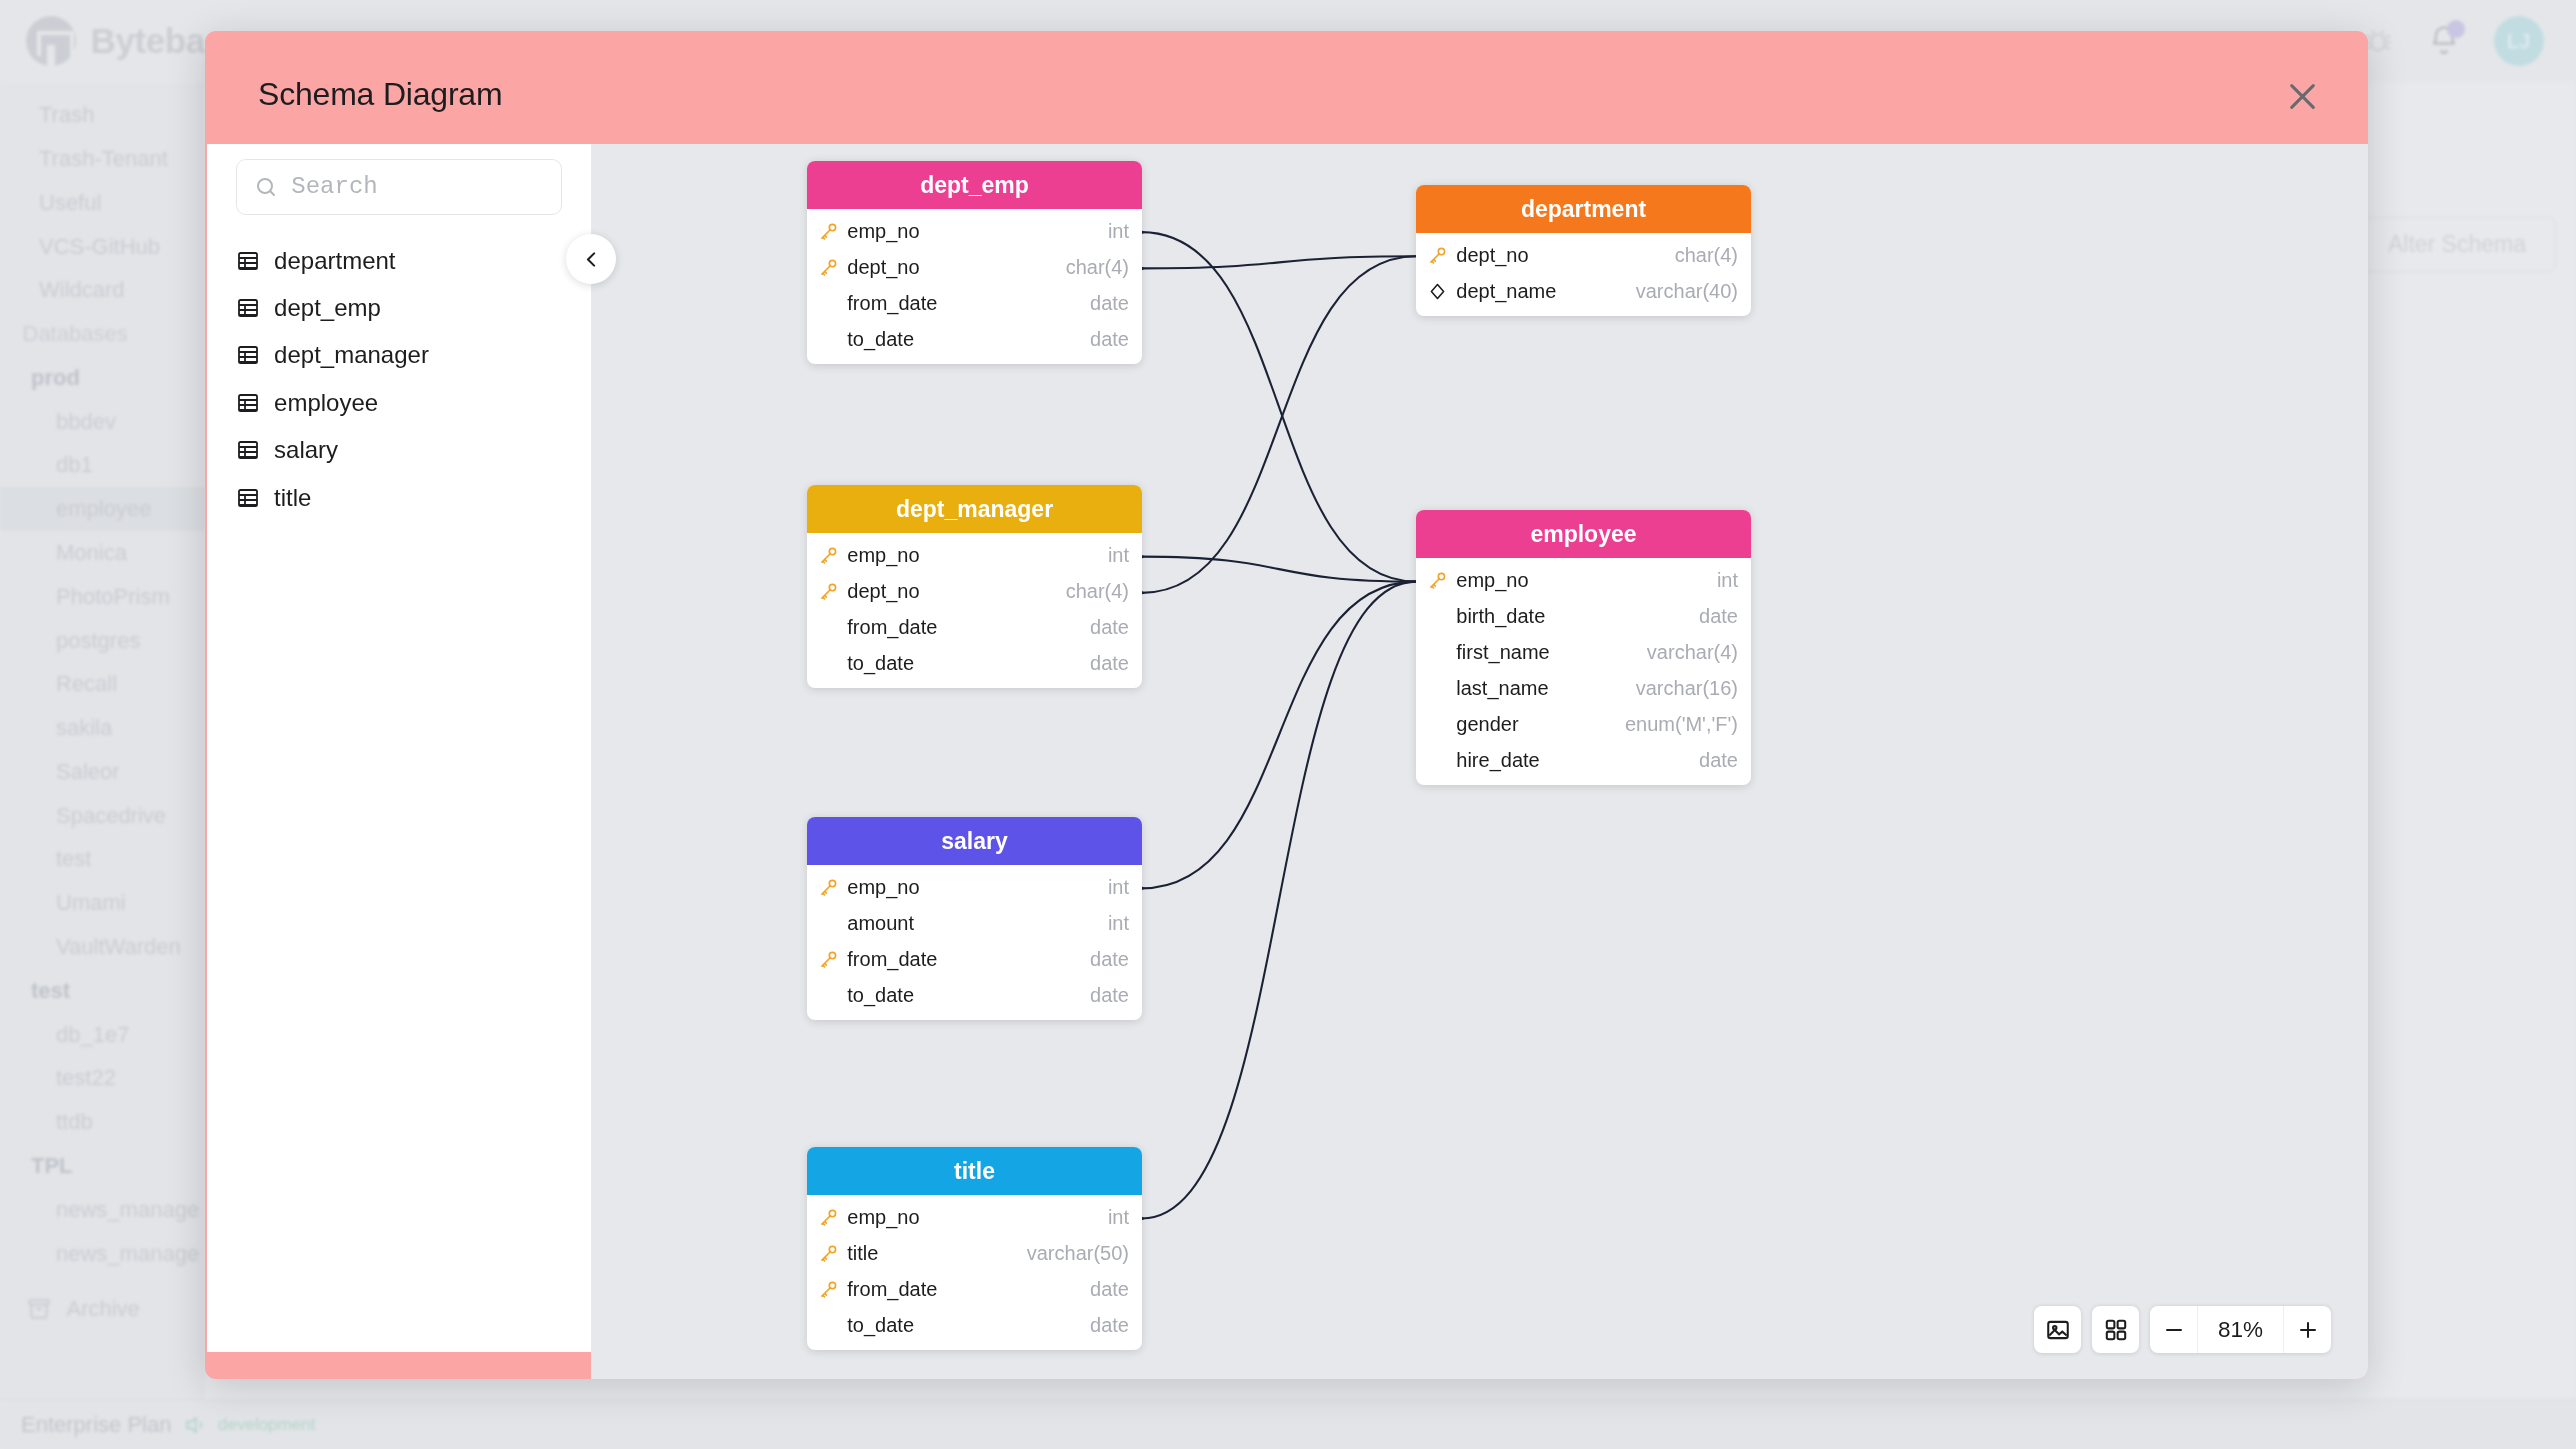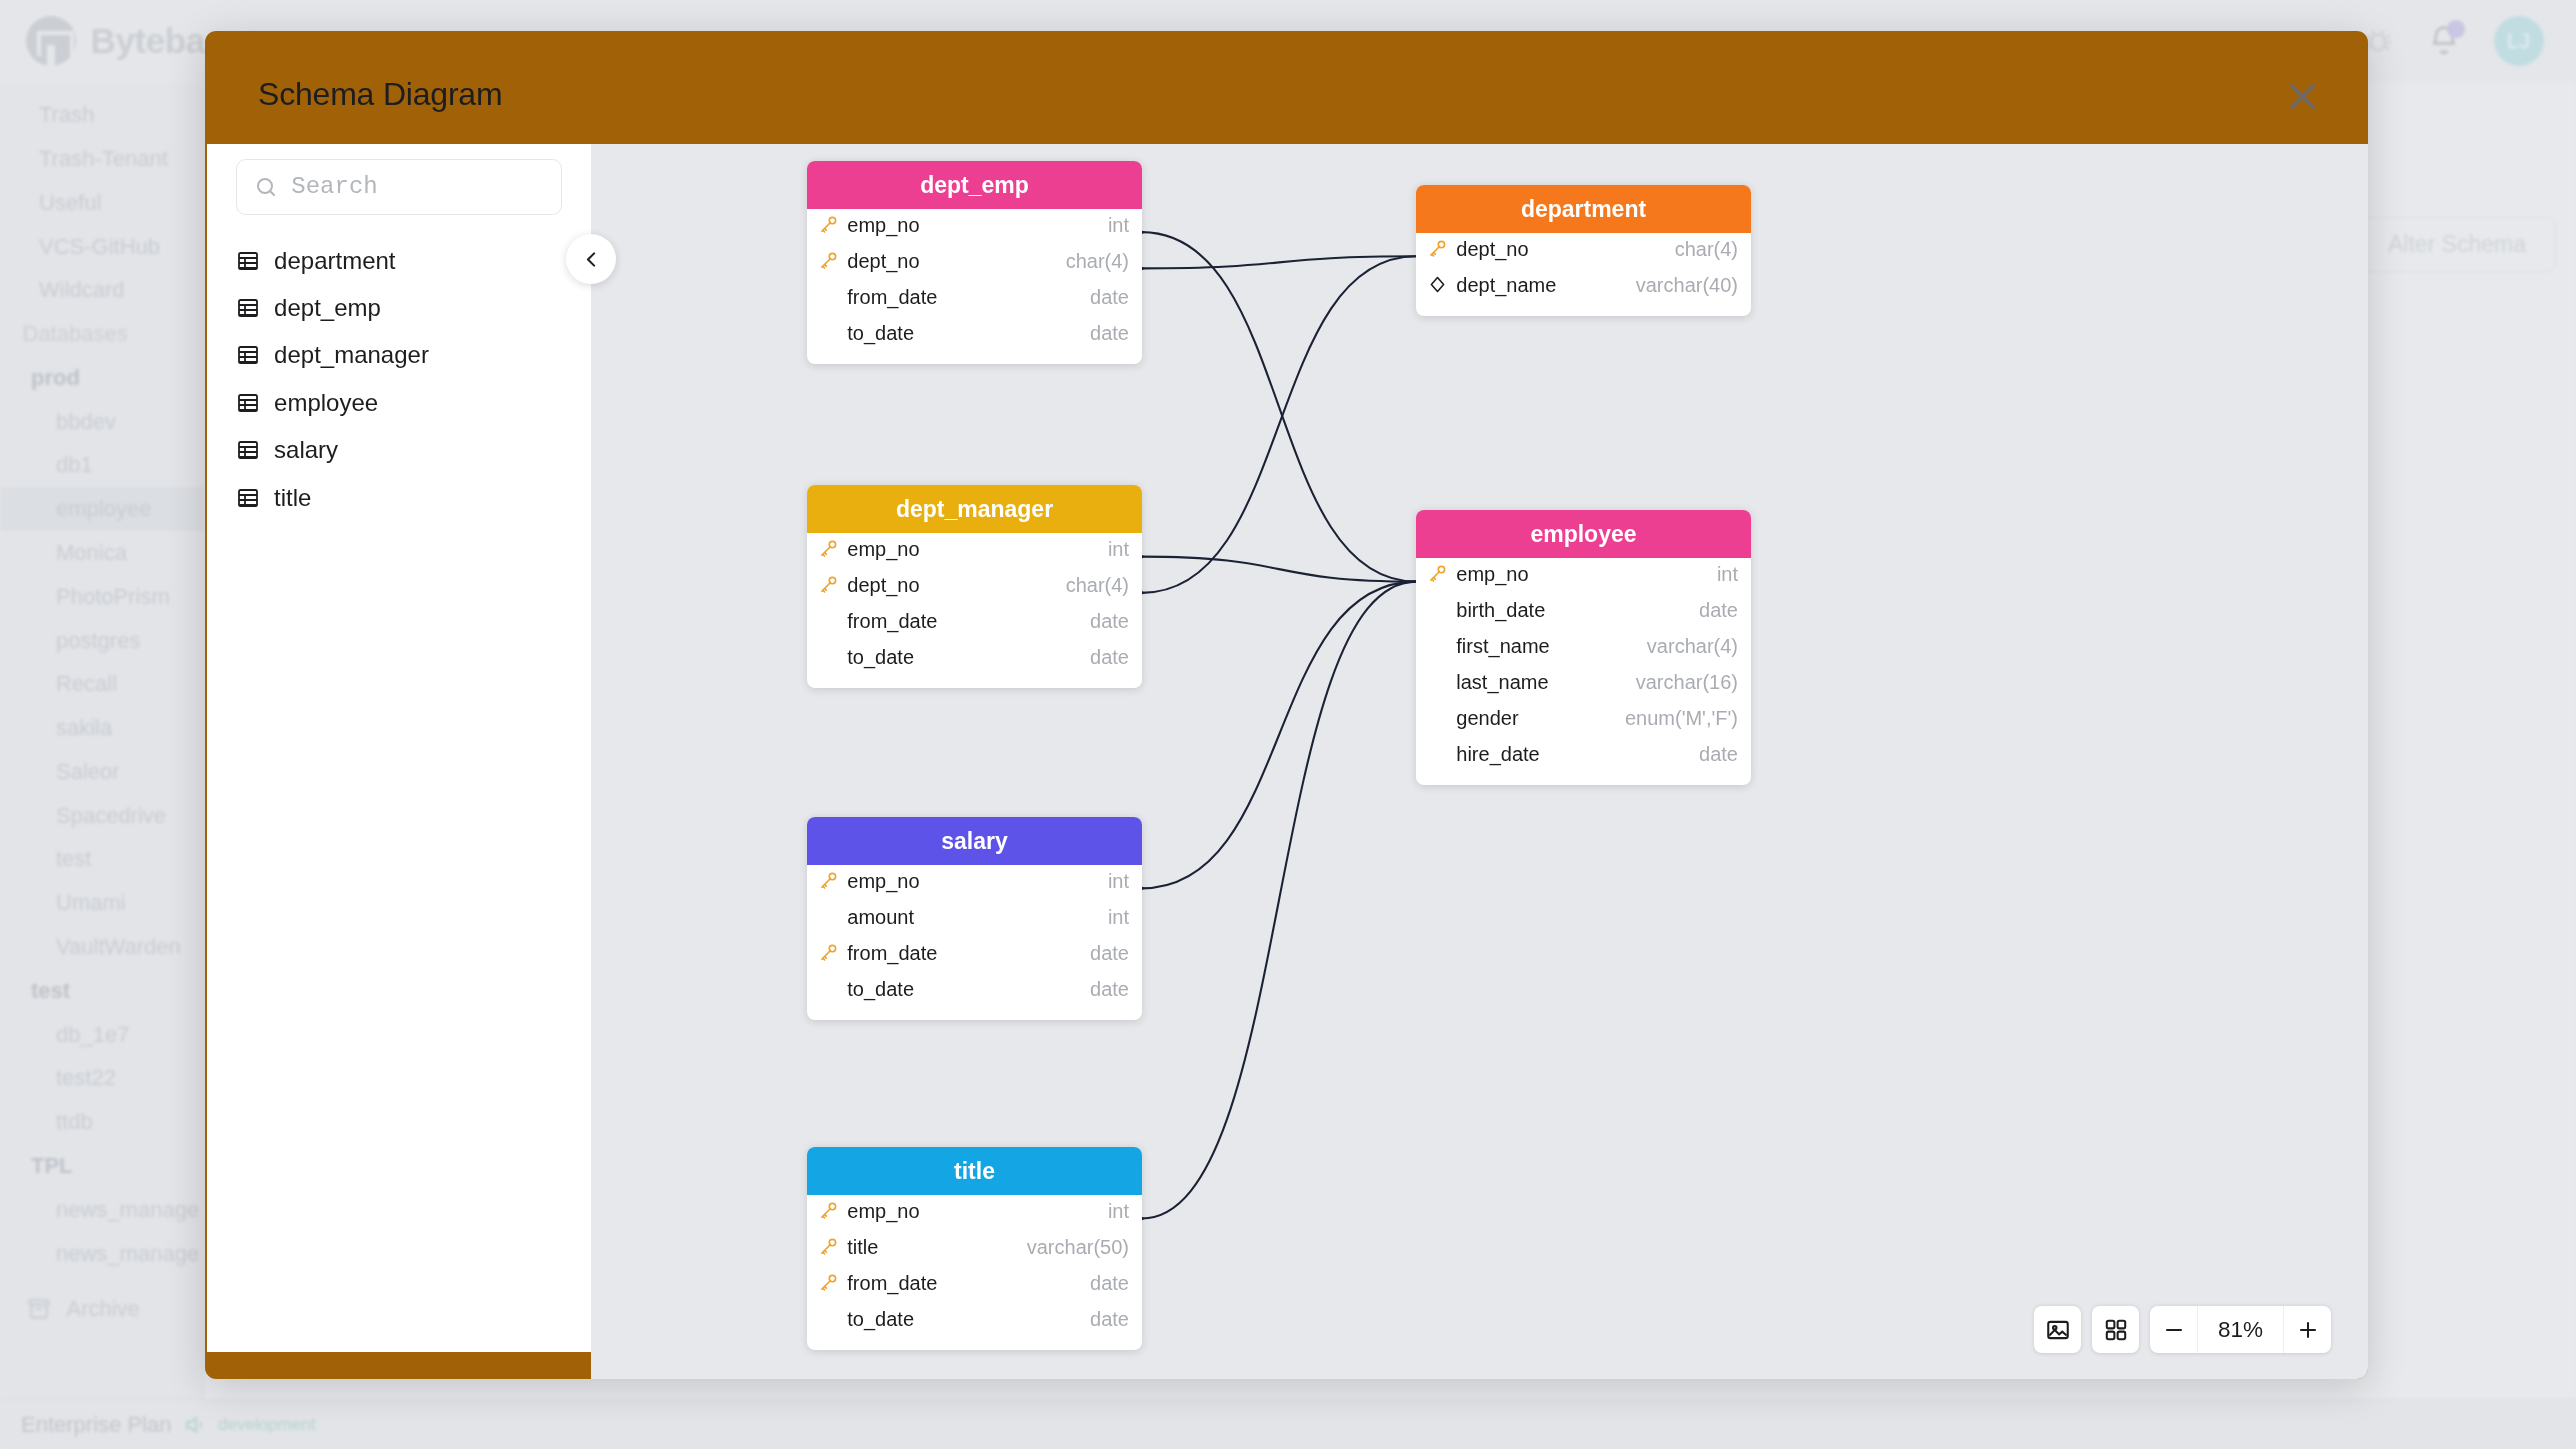--- a/index.html
+++ b/index.html
@@ -100,21 +100,21 @@
   }
   #bg-panel {
     position: absolute; top: 82px; left: 205px; right: 0; bottom: 50px;
     background: #ebedf0;
   }
 
   
   #modal {
     position: absolute;
     left: 205px; top: 31px; width: 2163px; height: 1348px;
-    background: #a16207;
+    background: #fca5a5;
     border-radius: 11.3px;
     box-shadow: 0 8px 40px rgba(0,0,0,.16);
     overflow: hidden;
   }
   #modal-title {
     position: absolute; left: 53px; top: 45px;
     font-size: 32px; color: #1d1d1f; letter-spacing: -0.2px;
   }
   #modal-close {
     position: absolute; right: 47px; top: 47px;
@@ -170,21 +170,21 @@
     border-radius: 8px;
     box-shadow: 0 1.6px 8px rgba(0,0,0,.13);
     overflow: hidden;
   }
   .node-head {
     height: 48px; line-height: 48px; text-align: center;
     color: #fff; font-size: 23px; font-weight: bold;
   }
   .node-body { padding: 4.8px 0 6.4px 0; }
   .col {
-    display: flex; 
+    display: flex; align-items: center;
     height: 36px; padding: 0 13px 0 11.3px;
     font-size: 20px; color: #1d1d1f;
   }
   .col-ico { width: 21px; height: 21px; flex: 0 0 auto; margin-right: 8px; }
   .col-ico.key { color: #f0a42b; }
   .col-ico.idx { color: #1d1d1f; }
   .col-ico.blank { visibility: hidden; }
   .col-name { white-space: nowrap; }
   .col-type { margin-left: auto; color: #a9acb2; font-size: 20px; white-space: nowrap; }
 

